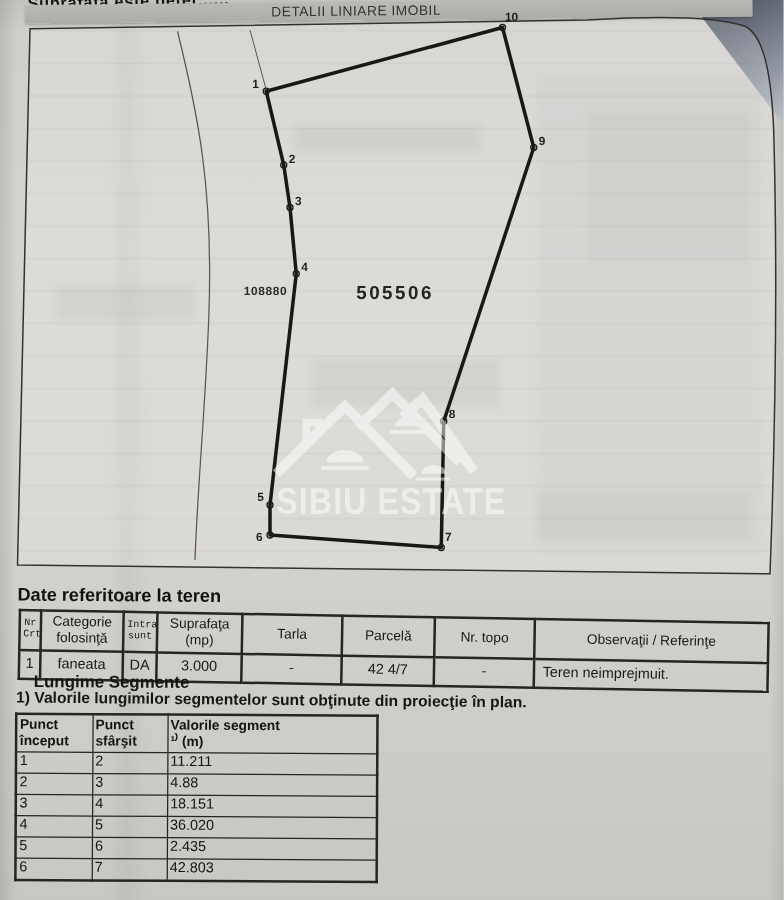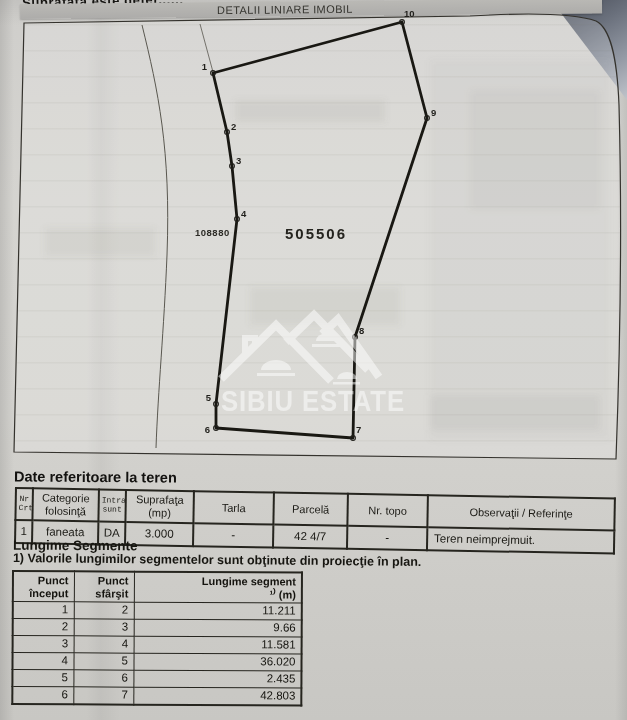--- a/index.html
+++ b/index.html
@@ -48,24 +48,24 @@
   table{border-collapse:collapse; table-layout:fixed; position:absolute; background:transparent;}
   td{overflow:hidden;}
   .t1{left:15px; top:487px; width:599px; transform:rotate(1.0deg); transform-origin:0 0;}
   .t1 td{border:2px solid #26251f; text-align:center; vertical-align:middle;
          font-size:11px; color:#1a1914; white-space:pre-line; line-height:1.15; padding:0 2px;}
   .t1 tr.hdr td{height:30px;}
   .t1 tr.data td{height:21px; font-size:11.5px;}
   .t1 td.tiny{font-size:8px; line-height:1.1;font-family:Liberation Mono, monospace;}
   .t1 td.obs-data{text-align:left; padding-left:6px;}
 
-  .seg-title{position:absolute; left:13px; top:538px; font-size:13.5px; font-weight:700; color:#171611; transform:rotate(.3deg);}
+  .seg-title{position:absolute; left:27px; top:538px; font-size:13.5px; font-weight:700; color:#171611; transform:rotate(.3deg);}
   .seg-note{position:absolute; left:13px; top:551px; font-size:12.5px; font-weight:700; color:#171611; transform:rotate(.55deg); transform-origin:0 0;}
   .t2{left:12px; top:570px; width:289px; transform:rotate(.3deg); transform-origin:0 0;}
-  .t2 td{border:1.5px solid #26251f; text-align:right; vertical-align:middle;
+  .t2 td{border:1.5px solid #26251f; vertical-align:middle;
          font-size:11.5px; color:#15140f; white-space:pre-line; line-height:1.15; padding:0 5px 0 2px;}
   .t2{border:2px solid #26251f;}
   .t2 tr.hdr td{height:29px; font-weight:700; font-size:11px;}
   .t2 tr.data td{height:16px;}
 </style>
 </head>
 <body>
 
 <div>
 
@@ -193,37 +193,37 @@
         <col style="width:61px">
         <col style="width:60px">
         <col style="width:168px">
       </colgroup>
     <tbody>
         <tr class="hdr">
       <td>Punct
 început</td>
       <td>Punct
 sfârşit</td>
-      <td>Lungime segment
+      <td>Valorile segment
 ¹⁾ (m)</td>
     </tr>
     <tr class="data">
       <td>1</td>
       <td>2</td>
       <td>11.211</td>
     </tr>
     <tr class="data">
       <td>2</td>
       <td>3</td>
-      <td>9.66</td>
+      <td>4.88</td>
     </tr>
     <tr class="data">
       <td>3</td>
       <td>4</td>
-      <td>11.581</td>
+      <td>18.151</td>
     </tr>
     <tr class="data">
       <td>4</td>
       <td>5</td>
       <td>36.020</td>
     </tr>
     <tr class="data">
       <td>5</td>
       <td>6</td>
       <td>2.435</td>

